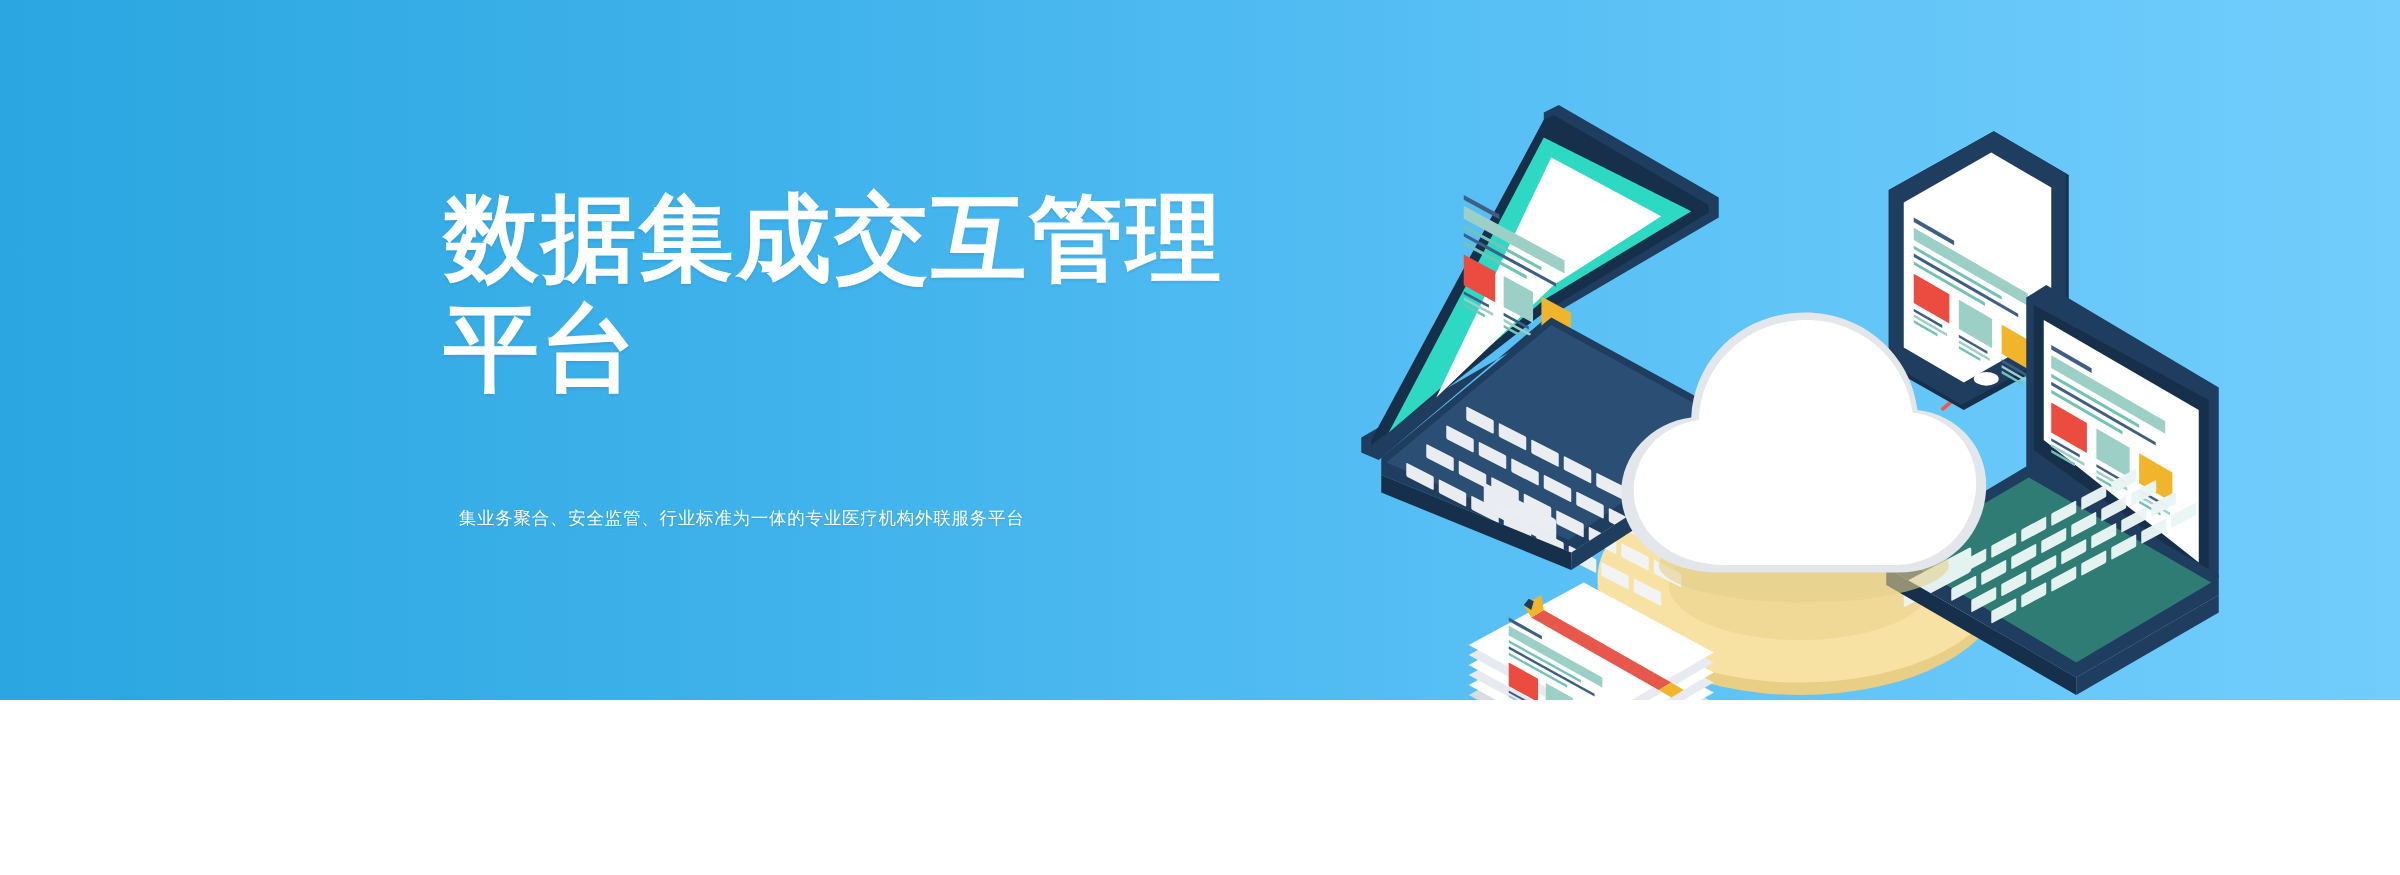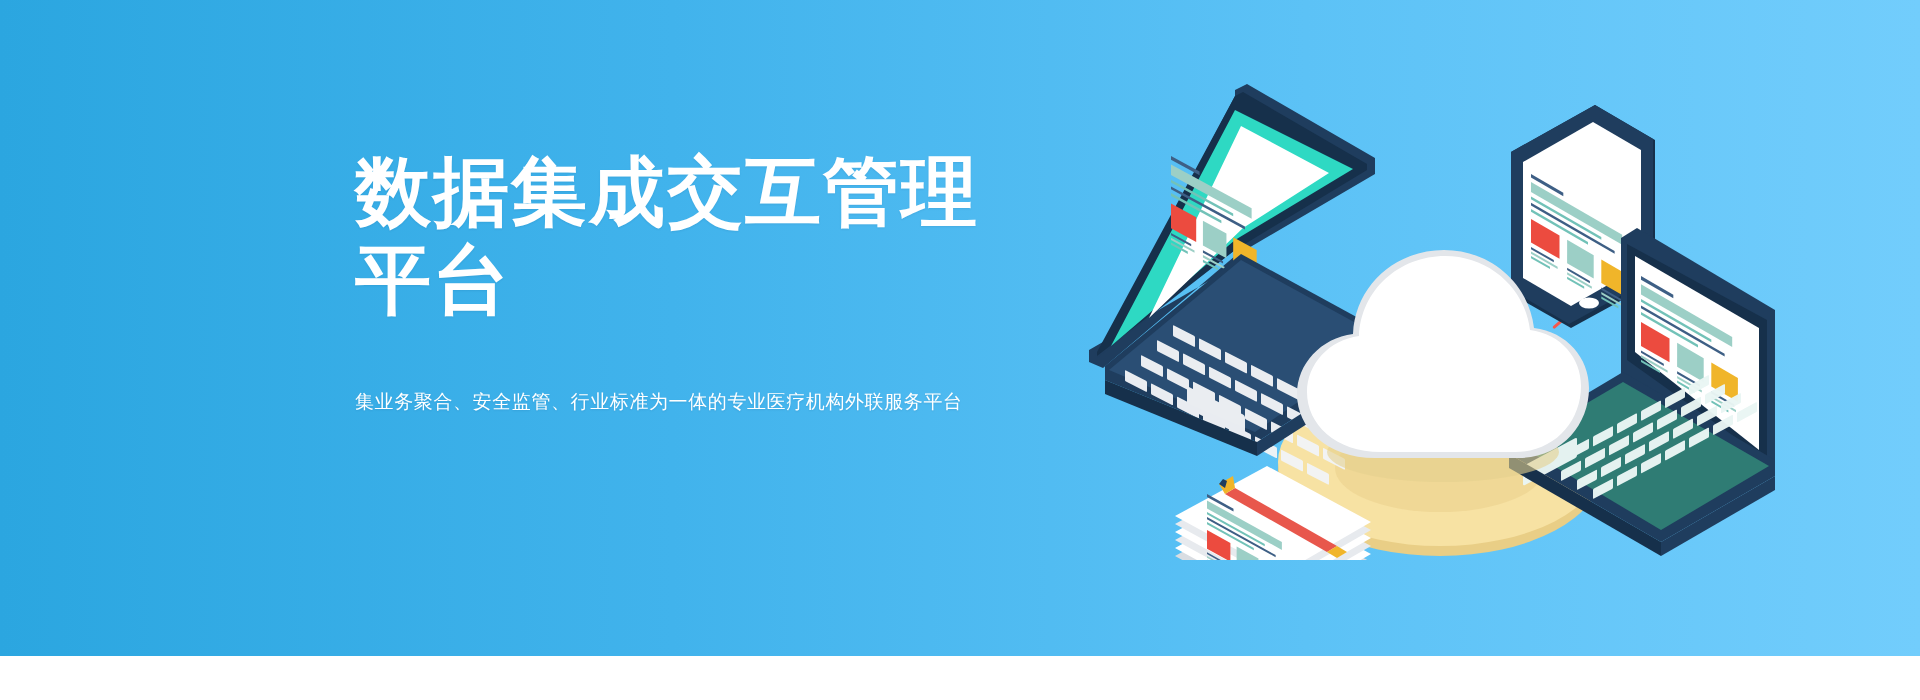--- a/index.html
+++ b/index.html
@@ -2,38 +2,38 @@
 <html lang="zh"><head>
 <meta charset="utf-8">
 <title>数据集成交互管理平台</title>
 <style>
   html,body{margin:0;padding:0;}
   body{
     width:1920px;height:700px;overflow:hidden;
     font-family:"Liberation Sans","DejaVu Sans",sans-serif;
   }
   .banner{
-    position:relative;width:1920px;height:656px;
+    position:relative;width:1920px;height:560px;
     background:linear-gradient(90deg,#2BA6E0 0%,#41B3EC 35%,#5CC2F6 68%,#72CDFC 100%);
     overflow:hidden;
   }
 
   
   .copy{
     position:absolute;left:355px;top:148px;width:640px;
   }
   .headline{
     margin:0;color:#ffffff;font-weight:bold;
     font-size:76px;line-height:88px;letter-spacing:2px;
     text-shadow:0 1px 2px rgba(0,60,110,.10);
     white-space:pre-wrap;
   }
   .subline{
     position:absolute;left:355px;top:388px;
-    margin:0;color:#ffffff;font-size:19px;letter-spacing:.6px;
+    margin:12px;color:#ffffff;font-size:14px;letter-spacing:.6px;
     line-height:28px;white-space:nowrap;
     text-shadow:0 1px 2px rgba(0,60,110,.12);
   }
 
   
   .art{position:absolute;left:1075px;top:70px;width:760px;height:490px;}
   .art svg{display:block;width:760px;height:490px;}
 </style>
 </head>
 <body>

